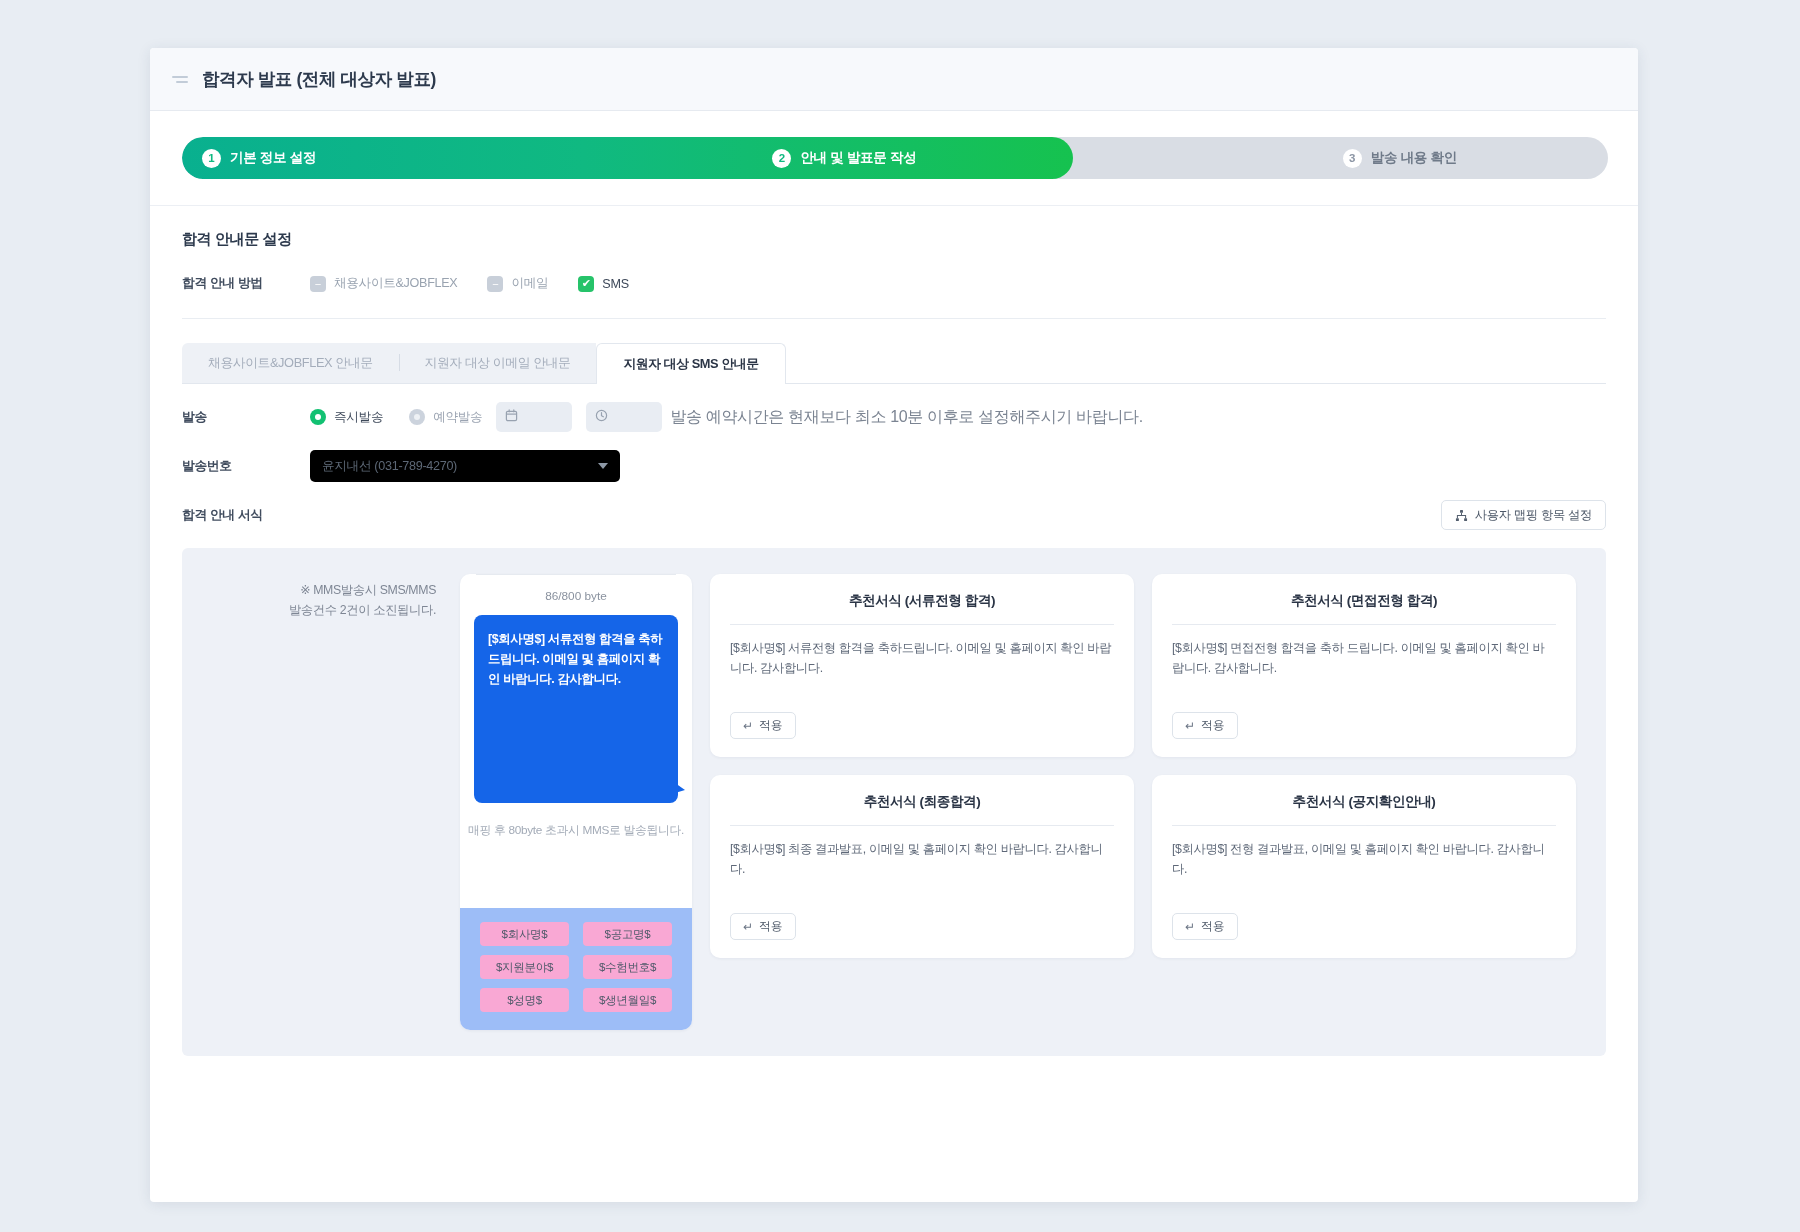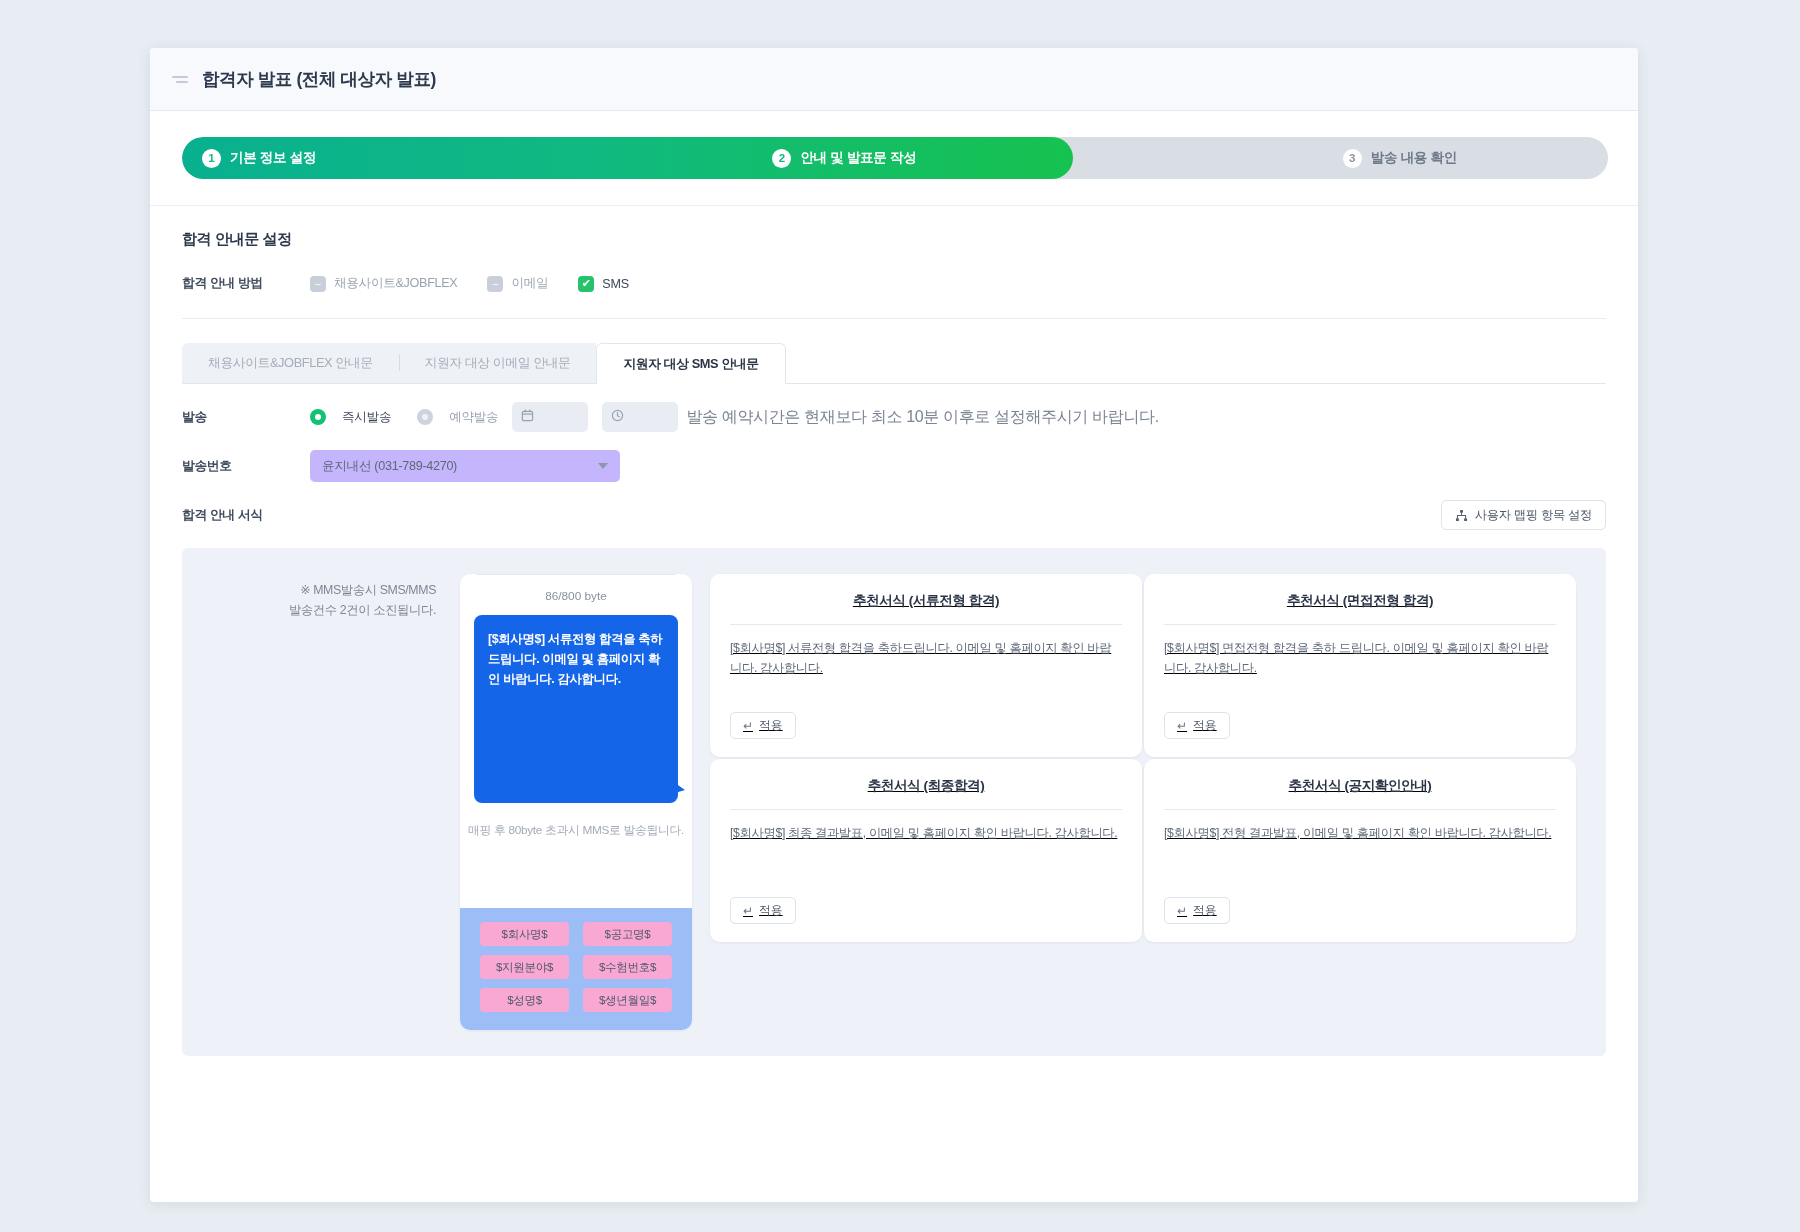--- a/index.html
+++ b/index.html
@@ -131,39 +131,39 @@
   }
   .tabs-underline { height: 1px; background: #e2e7ee; }
 
   
   .row { display: flex; align-items: center; padding: 18px 0 0 0; }
   .row-label {
     width: 128px; flex: none;
     font-size: 12.8px; font-weight: bold; color: #404c5e; letter-spacing: -0.4px;
   }
   .radio-grp { display: flex; align-items: center; gap: 26px; }
-  .radio-item { display: flex; align-items: center; gap: 16px; }
+  .radio-item { display: flex; align-items: center; gap: 8px; }
   .rd { width: 16px; height: 16px; border-radius: 50%; flex: none; display: flex; align-items: center; justify-content: center; }
   .rd.on { background: #12c172; }
   .rd.on::after { content: ""; width: 6px; height: 6px; border-radius: 50%; background: #fff; }
   .rd.off { background: #ccd3dd; }
   .rd.off::after { content: ""; width: 6px; height: 6px; border-radius: 50%; background: #eef1f5; }
   .rd-label { font-size: 12.6px; letter-spacing: -0.3px; }
   .radio-item.on .rd-label { color: #3c4758; }
   .radio-item.off .rd-label { color: #9aa3b1; }
 
   .pick {
     width: 76px; height: 30px; background: #e9edf3; border-radius: 5px;
     display: flex; align-items: center; padding-left: 9px; margin-left: 14px;
     color: #98a2b0;
   }
   .hint { font-size: 16px; color: #7b8characters; color: #7b8492; margin-left: 8px; letter-spacing: -0.35px; }
 
   .select {
-    width: 310px; height: 32px; background: #c4b5fd; border-radius: 5px;
+    width: 310px; height: 32px; background: #000000; border-radius: 5px;
     display: flex; align-items: center; justify-content: space-between;
     padding: 0 12px;
     font-size: 12.6px; color: #5d6876; letter-spacing: -0.3px;
   }
   .caret { width: 0; height: 0; border-left: 5px solid transparent; border-right: 5px solid transparent; border-top: 6px solid #8d98a6; }
 
   .btn {
     height: 30px; padding: 0 13px;
     display: inline-flex; align-items: center; gap: 7px;
     border: 1px solid #dde3ea; border-radius: 5px;
@@ -220,21 +220,21 @@
     padding: 14px 20px 18px;
     display: grid; grid-template-columns: 1fr 1fr; gap: 9px 14px;
     margin-top: auto;
   }
   .chip {
     height: 24px; background: #f9a8d4; border-radius: 4px;
     display: flex; align-items: center; justify-content: center;
     font-size: 11.5px; color: #4d5868; letter-spacing: -0.3px;
   }
 
-  .cards { display: grid; grid-template-columns: 1fr 1fr; gap: 2px; flex: 1; align-content: start; text-decoration: underline; }
+  .cards { display: grid; grid-template-columns: 1fr 1fr; gap: 18px; flex: 1; align-content: start; }
   .card {
     background: #fff; border-radius: 10px;
     padding: 18px 20px 18px;
     box-shadow: 0 1px 3px rgba(30,50,80,0.06);
     height: 183px;
     display: flex; flex-direction: column;
   }
   .card-title { text-align: center; font-size: 13.6px; font-weight: bold; color: #2b3546; letter-spacing: -0.45px; }
   .card-hr { height: 1px; background: #e6eaf0; margin: 14px 0 14px; }
   .card-body { font-size: 12.3px; color: #5e6878; line-height: 1.62; letter-spacing: -0.35px; }

